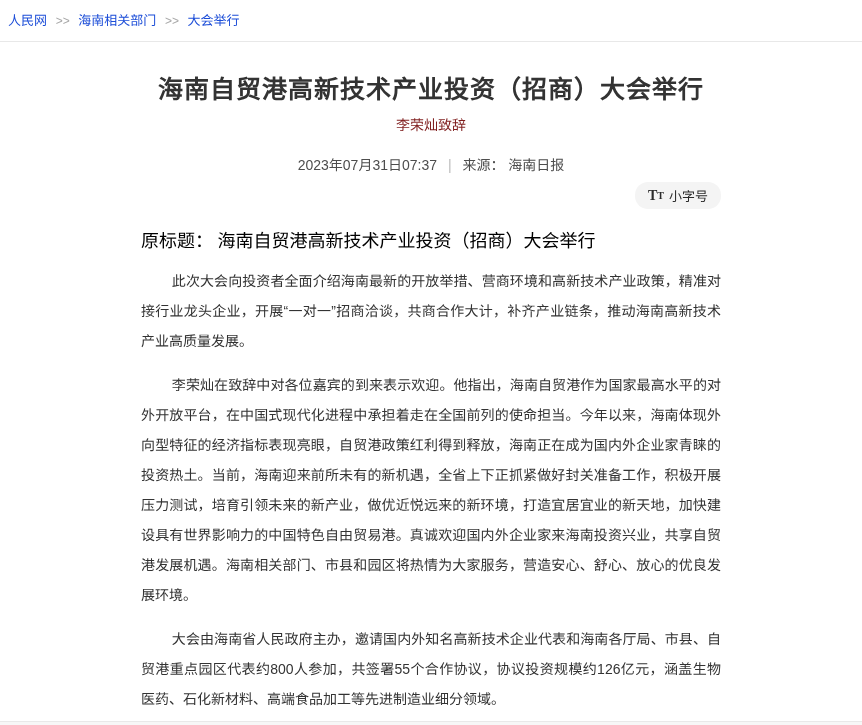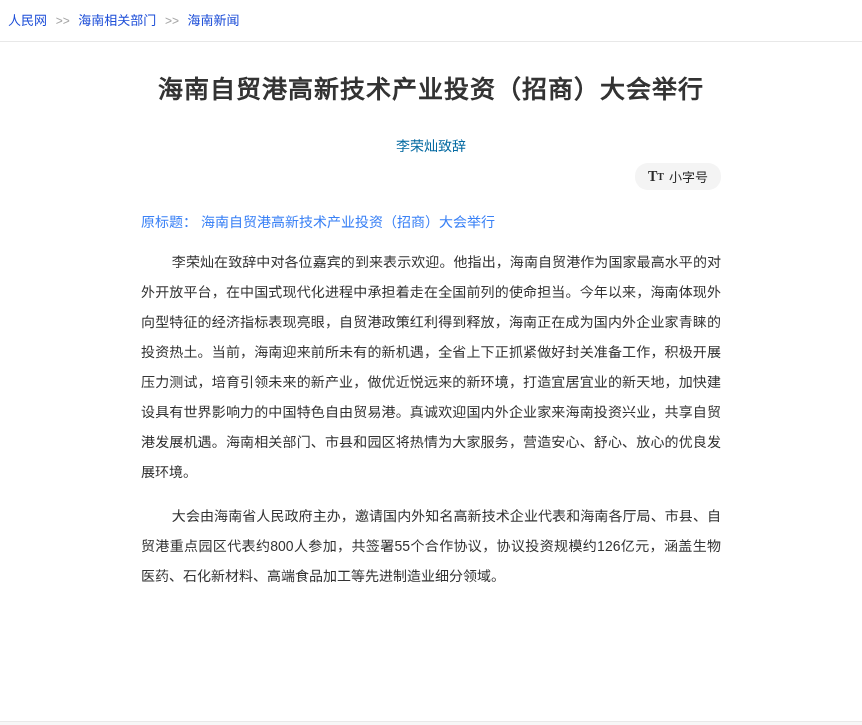--- a/index.html
+++ b/index.html
@@ -17,83 +17,90 @@
   .crumb{cursor:pointer;color:#1d4ed8;text-decoration:none;}
   .crumb-sep{margin:0 5px;color:#a8a8a8;font-size:12px;}
   
   .content{width:580px;margin:0 auto;}
   .article-title{
     margin:30px 0 0 0;
     font-size:25px;line-height:34px;font-weight:700;
     text-align:center;color:#333;letter-spacing:1px;
   }
   .article-subtitle{
-    margin-top:29px;text-align:center;
-    font-size:14px;color:#0369a1;
+    margin-top:8px;text-align:center;
+    font-size:14px;color:#7f1d1d;
   }
   .article-meta{
     margin-top:20px;text-align:center;
     font-size:14px;color:#4d4d4d;
   }
   .meta-sep{margin:0 7px;color:#bbb;}
   .source-link{color:#4d4d4d;text-decoration:none;cursor:pointer;}
   .tools-row{margin-top:8px;height:26px;text-align:right;padding-right:0;}
   .font-size-btn{
     display:inline-flex;align-items:center;
     background:#f4f4f4;border:none;border-radius:13px;
     padding:4px 13px;font-size:13px;color:#2b2b2b;cursor:pointer;
     font-family:inherit;
   }
   .t-big{font-size:14px;font-weight:600;font-family:"Liberation Serif","DejaVu Serif",serif;}
   .t-small{font-size:10px;font-weight:600;margin-right:5px;font-family:"Liberation Serif","DejaVu Serif",serif;}
   .original-title{
-    margin-top:22px;font-size:14px;color:#3b82f6;line-height:22px;
+    margin-top:22px;font-size:18px;color:#000000;line-height:22px;font-family:Liberation Serif, serif;
   }
   .paragraphs p{
     margin:14px 0 0 0;
     font-size:14px;line-height:30px;color:#333;
     text-indent:2.2em;text-align:justify;
   }
   .footer-strip{
     position:absolute;left:0;bottom:0;width:100%;height:3px;
     background:#f7f7f7;border-top:1px solid #e9e9e9;
   }
 </style>
 </head>
 <body>
 
 <div class="breadcrumb-bar">
   <span class="crumb">人民网</span>
   <span class="crumb-sep">&gt;&gt;</span>
   <span class="crumb">海南相关部门</span>
   <span class="crumb-sep">&gt;&gt;</span>
-  <span class="crumb">海南新闻</span>
+  <span class="crumb">大会举行</span>
 </div>
 
 <div class="content">
 
   <h1 class="article-title">海南自贸港高新技术产业投资（招商）大会举行</h1>
 
   <div class="article-subtitle">李荣灿致辞</div>
 
+  <div class="article-meta">
+    <span>2023年07月31日07:37</span>
+    <span class="meta-sep">|</span>
+    <span>来源：</span>
+    <span class="source-link">海南日报</span>
+  </div>
 
   <div class="tools-row">
     <button class="font-size-btn">
       <span class="t-big">T</span>
       <span class="t-small">T</span>
       <span>小字号</span>
     </button>
   </div>
 
   <div class="original-title">
     <span>原标题：</span>
     <span>海南自贸港高新技术产业投资（招商）大会举行</span>
   </div>
 
   <div class="paragraphs">
+    <p>此次大会向投资者全面介绍海南最新的开放举措、营商环境和高新技术产业政策，精准对接行业龙头企业，开展“一对一”招商洽谈，共商合作大计，补齐产业链条，推动海南高新技术产业高质量发展。</p>
     <p>李荣灿在致辞中对各位嘉宾的到来表示欢迎。他指出，海南自贸港作为国家最高水平的对外开放平台，在中国式现代化进程中承担着走在全国前列的使命担当。今年以来，海南体现外向型特征的经济指标表现亮眼，自贸港政策红利得到释放，海南正在成为国内外企业家青睐的投资热土。当前，海南迎来前所未有的新机遇，全省上下正抓紧做好封关准备工作，积极开展压力测试，培育引领未来的新产业，做优近悦远来的新环境，打造宜居宜业的新天地，加快建设具有世界影响力的中国特色自由贸易港。真诚欢迎国内外企业家来海南投资兴业，共享自贸港发展机遇。海南相关部门、市县和园区将热情为大家服务，营造安心、舒心、放心的优良发展环境。</p>
     <p>大会由海南省人民政府主办，邀请国内外知名高新技术企业代表和海南各厅局、市县、自贸港重点园区代表约800人参加，共签署55个合作协议，协议投资规模约126亿元，涵盖生物医药、石化新材料、高端食品加工等先进制造业细分领域。</p>
 
   </div>
 
 </div>
 
 <div class="footer-strip"></div>
 
 </body></html>

